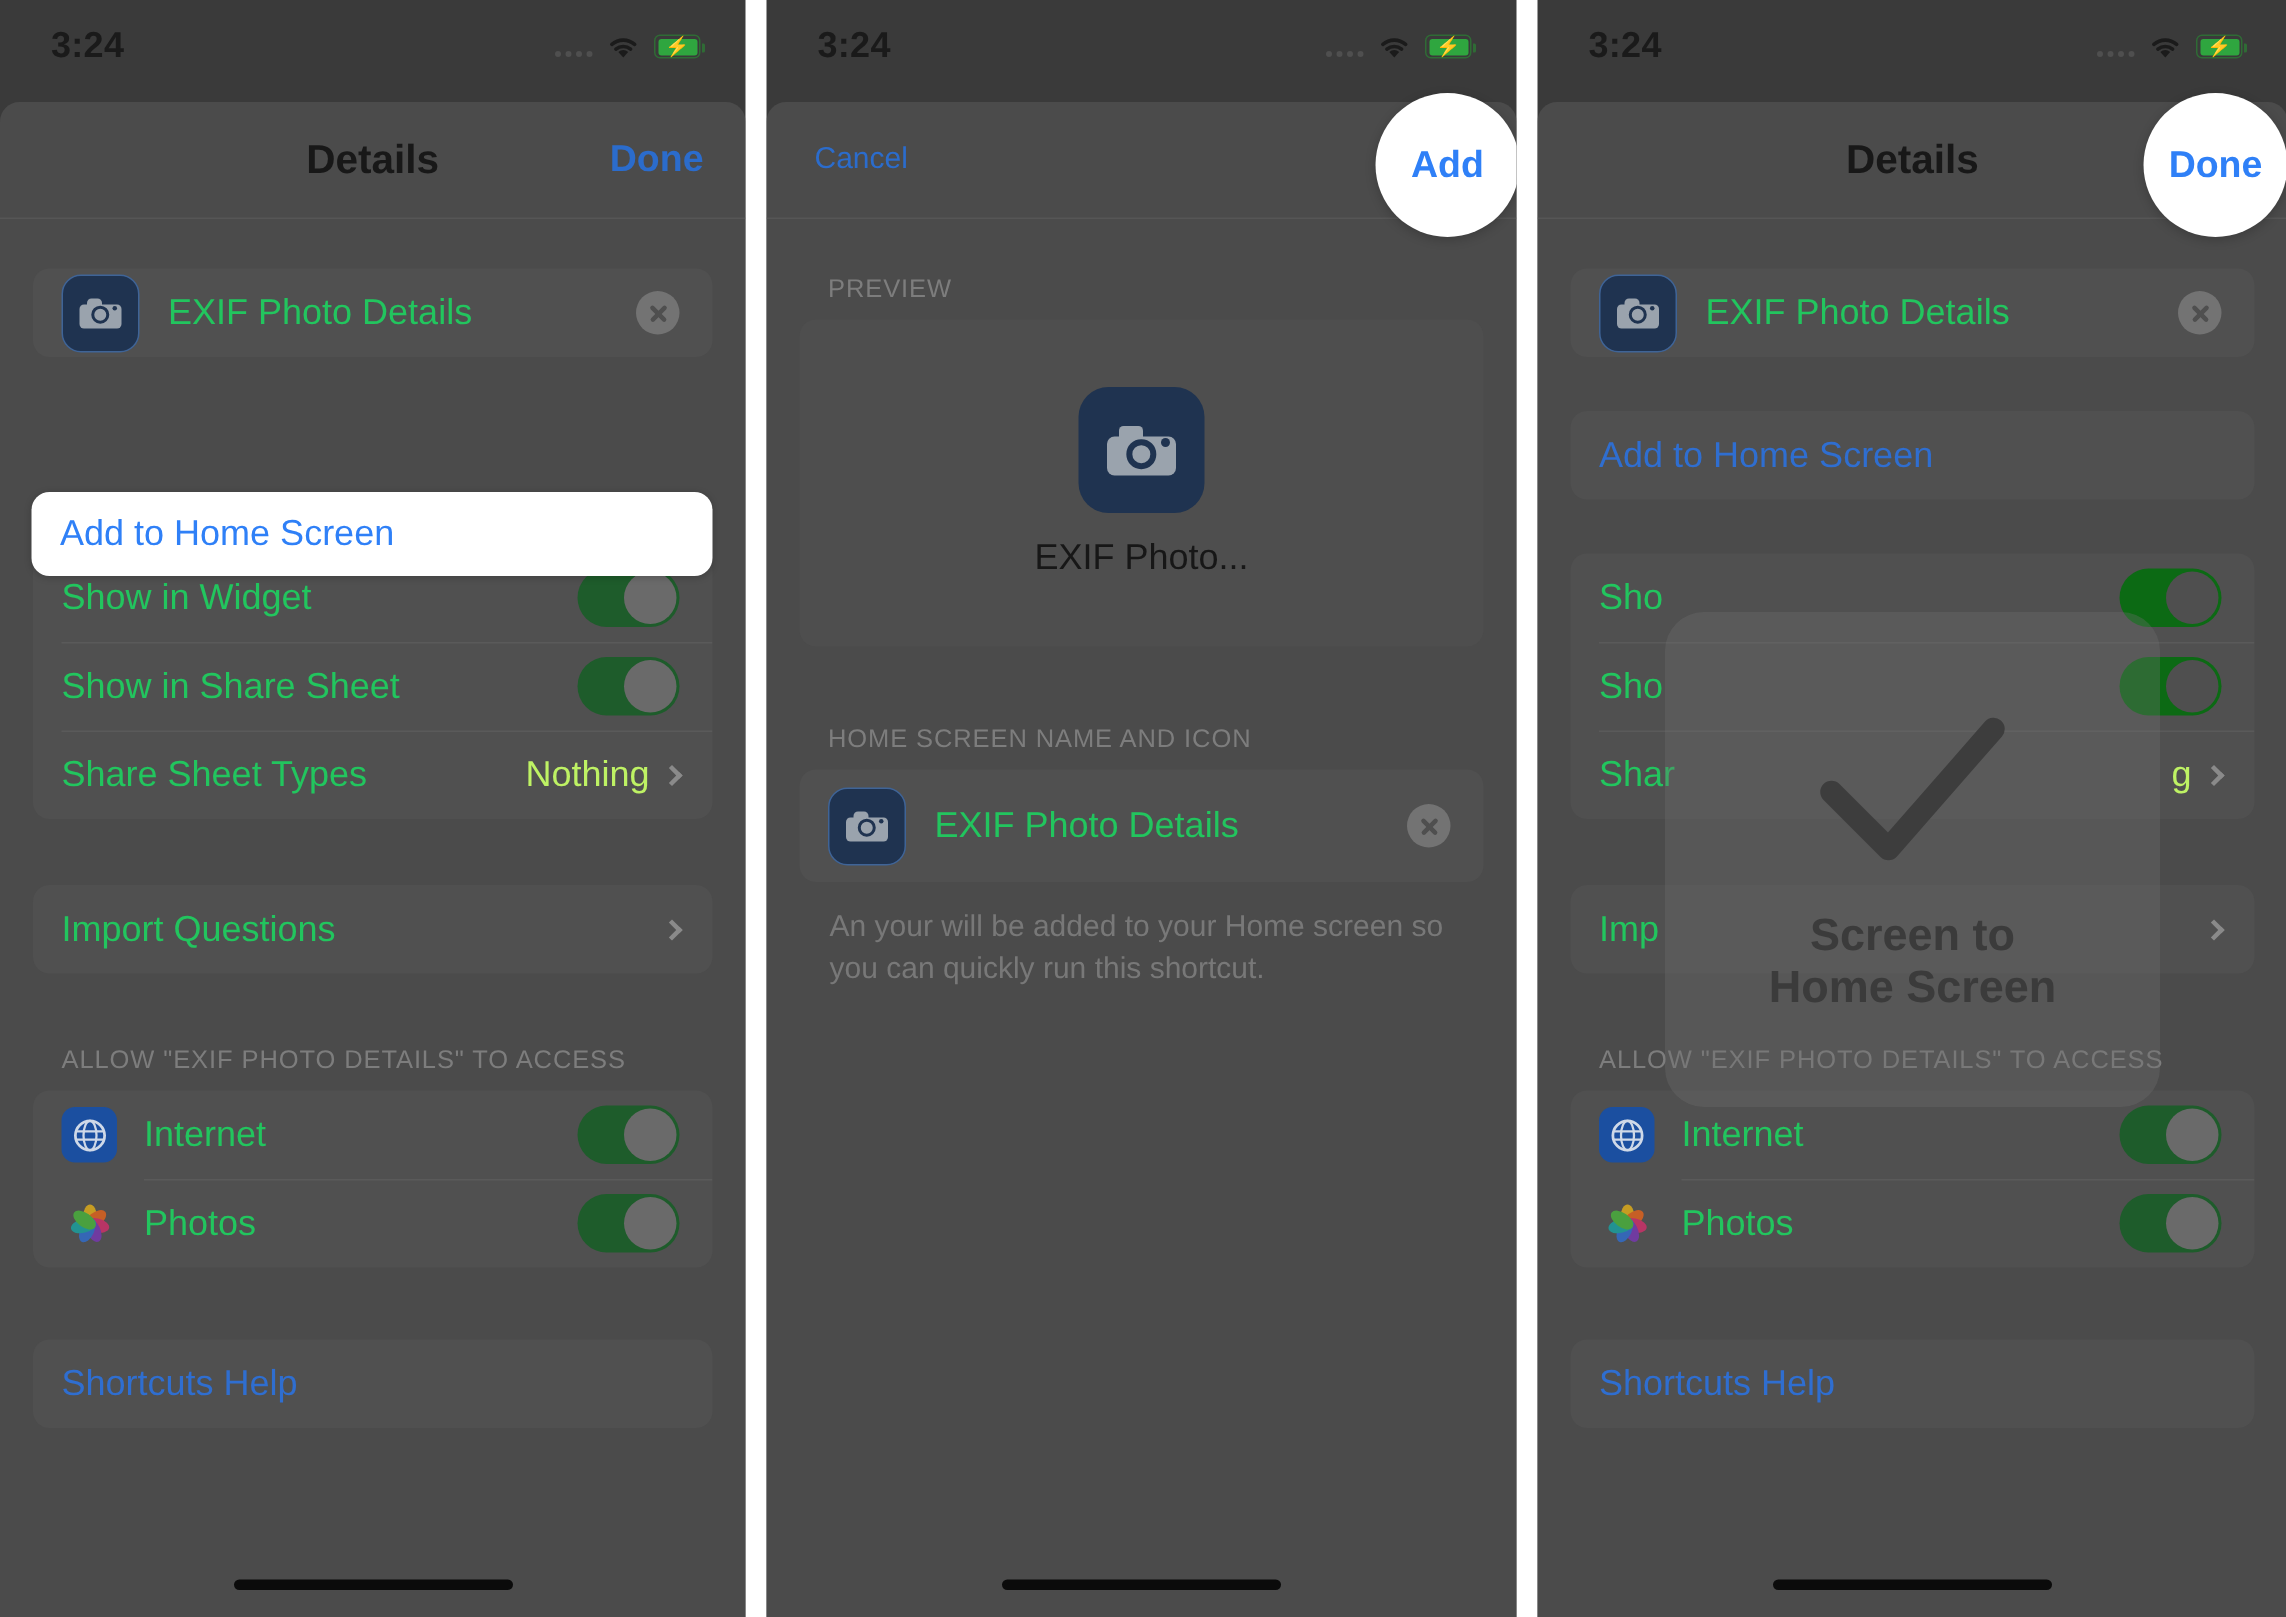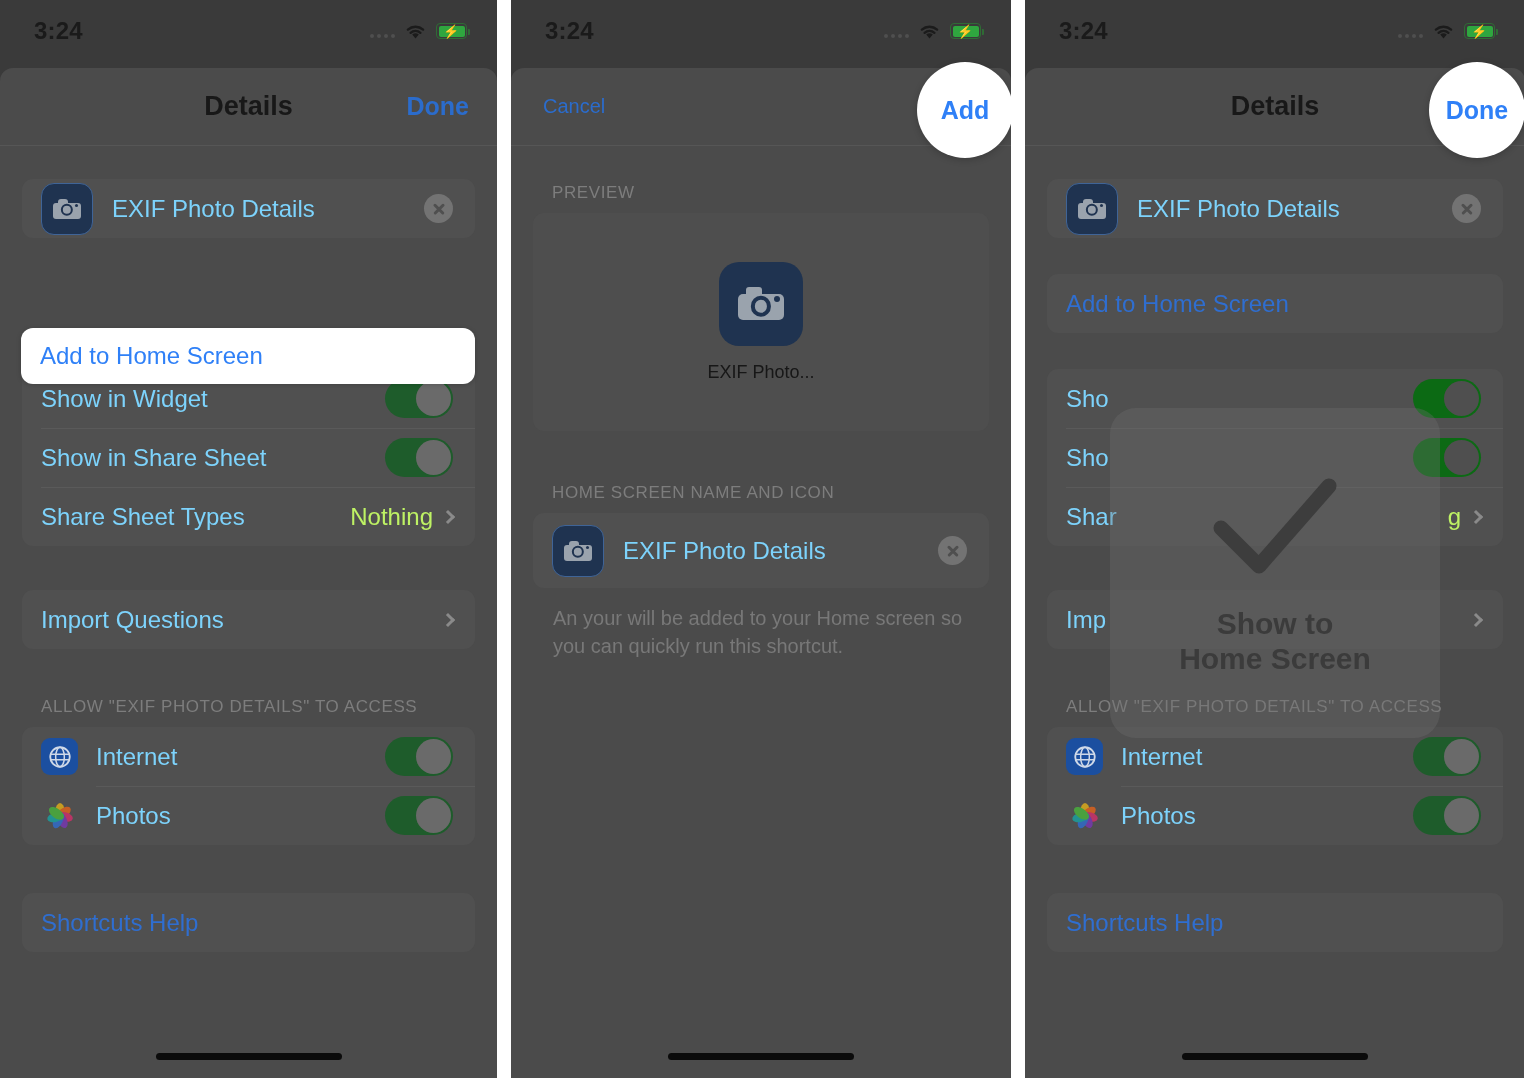--- a/index.html
+++ b/index.html
@@ -121,21 +121,21 @@
     height: 59px;
     padding: 0 22px 0 19px;
     position: relative;
   }
   .row + .row::before {
     content: ""; position: absolute;
     left: 19px; right: 0; top: 0; height: 1px;
     background: #5a5a5a;
   }
   .row.indent + .row.indent::before { left: 74px; }
-  .row-label { font-size: 24px; color: #7dd3fc; flex: 1; }
+  .row-label { font-size: 24px; color: #22c55e; flex: 1; }
   .row-label.blue { color: #2f6ed0; }
   .row-value { font-size: 24px; color: #bef264; margin-right: 10px; }
   .chev {
     width: 10px; height: 10px;
     border-right: 3px solid #8a8a8a;
     border-top: 3px solid #8a8a8a;
     transform: rotate(45deg);
   }
 
   .sect-header {
@@ -274,21 +274,21 @@
   
   .preview-card {
     margin: 0 22px;
     background: #4e4e4e;
     border-radius: 11px;
     height: 218px;
     display: flex; flex-direction: column;
     align-items: center; justify-content: center;
     gap: 16px;
   }
-  .preview-label { font-size: 18px; color: #171717; }
+  .preview-label { font-size: 24px; color: #171717; }
   .footnote {
     margin: 16px 42px 0 42px;
     font-size: 20px; line-height: 1.4;
     color: #787878;
   }
 
   
   .home-ind {
     position: absolute; bottom: 18px; left: 50%;
     transform: translateX(-50%);
@@ -631,21 +631,21 @@
             <div class="row-label blue">Shortcuts Help</div>
           </div>
         </div>
       </div>
 
       <div class="hud">
         <svg class="hud-check" width="140" height="110" viewBox="0 0 140 110">
           <path d="M16 58 L54 96 L124 16" fill="none" stroke="#3d3d3d" stroke-width="15" stroke-linecap="round" stroke-linejoin="round"></path>
         </svg>
         <div class="hud-text">
-          <div>Show to</div>
+          <div>Screen to</div>
           <div>Home Screen</div>
         </div>
       </div>
     </div>
 
     <div class="hl-circle" style="left:404px; top:62px; width:96px; height:96px;">
       <span>Done</span>
     </div>
 
     <div class="home-ind"></div>

